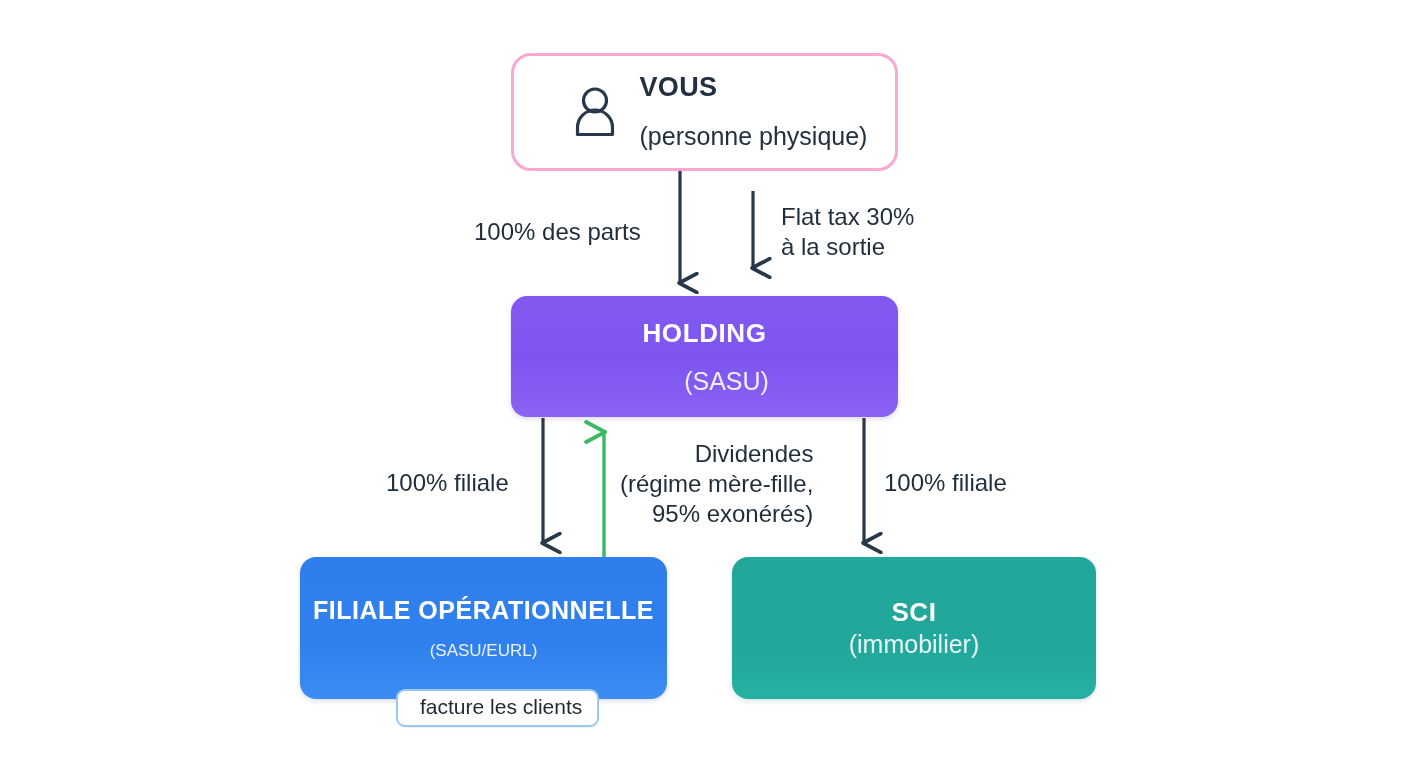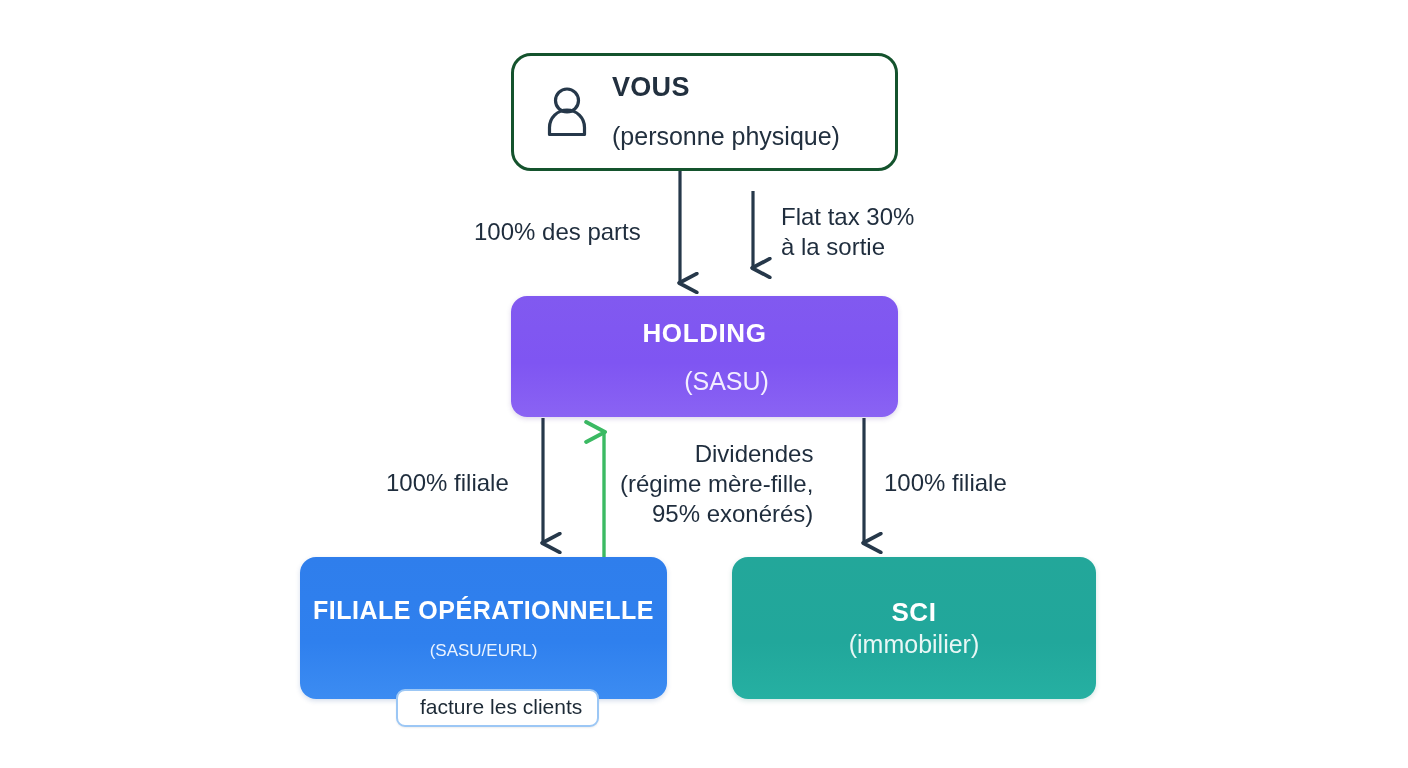--- a/index.html
+++ b/index.html
@@ -41,25 +41,25 @@
     text-align: center;
     border-radius: 16px;
   }
 
   
   .node-person {
     left: 511px;
     top: 53px;
     width: 387px;
     height: 118px;
-    border: 3px solid #14532d;
+    border: 3px solid #f9a8d4;
     border-radius: 20px;
     background: #ffffff;
     flex-direction: row;
-    justify-content: flex-start;
+    justify-content: center;
     padding-left: 30px;
     gap: 22px;
   }
   .person-icon {
     flex: 0 0 auto;
     width: 46px;
     height: 52px;
     display: block;
   }
   .person-text {

